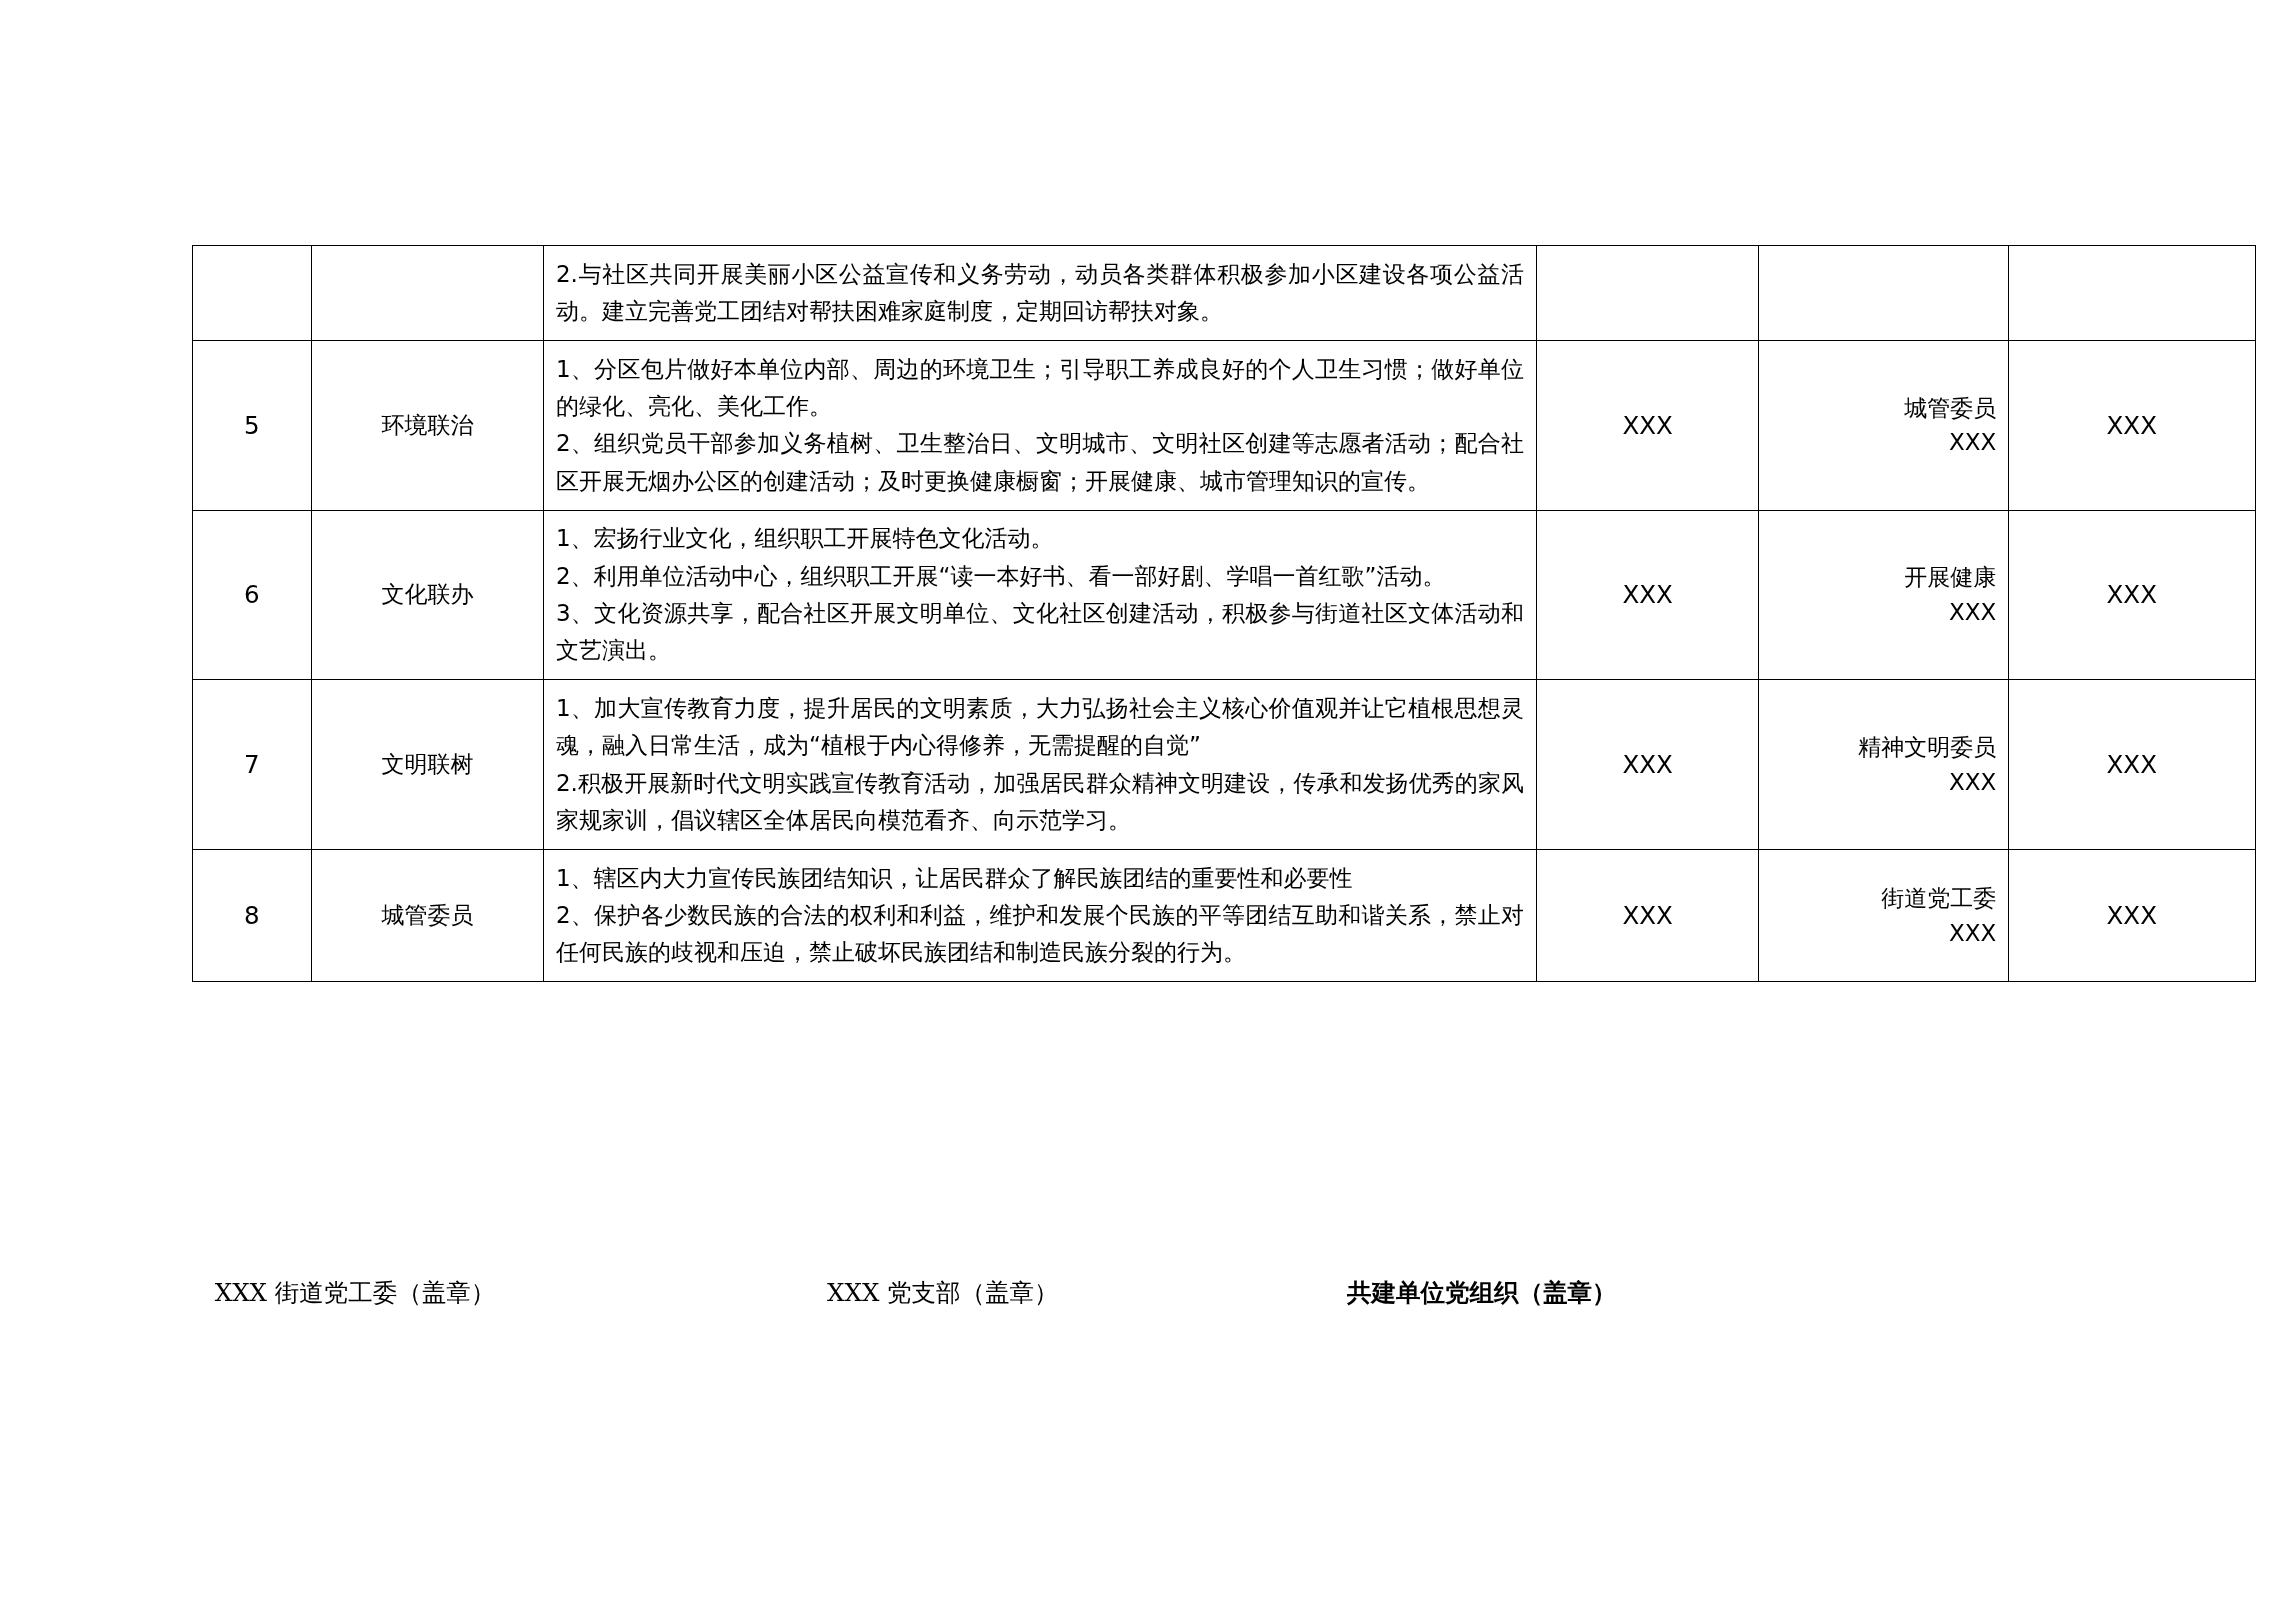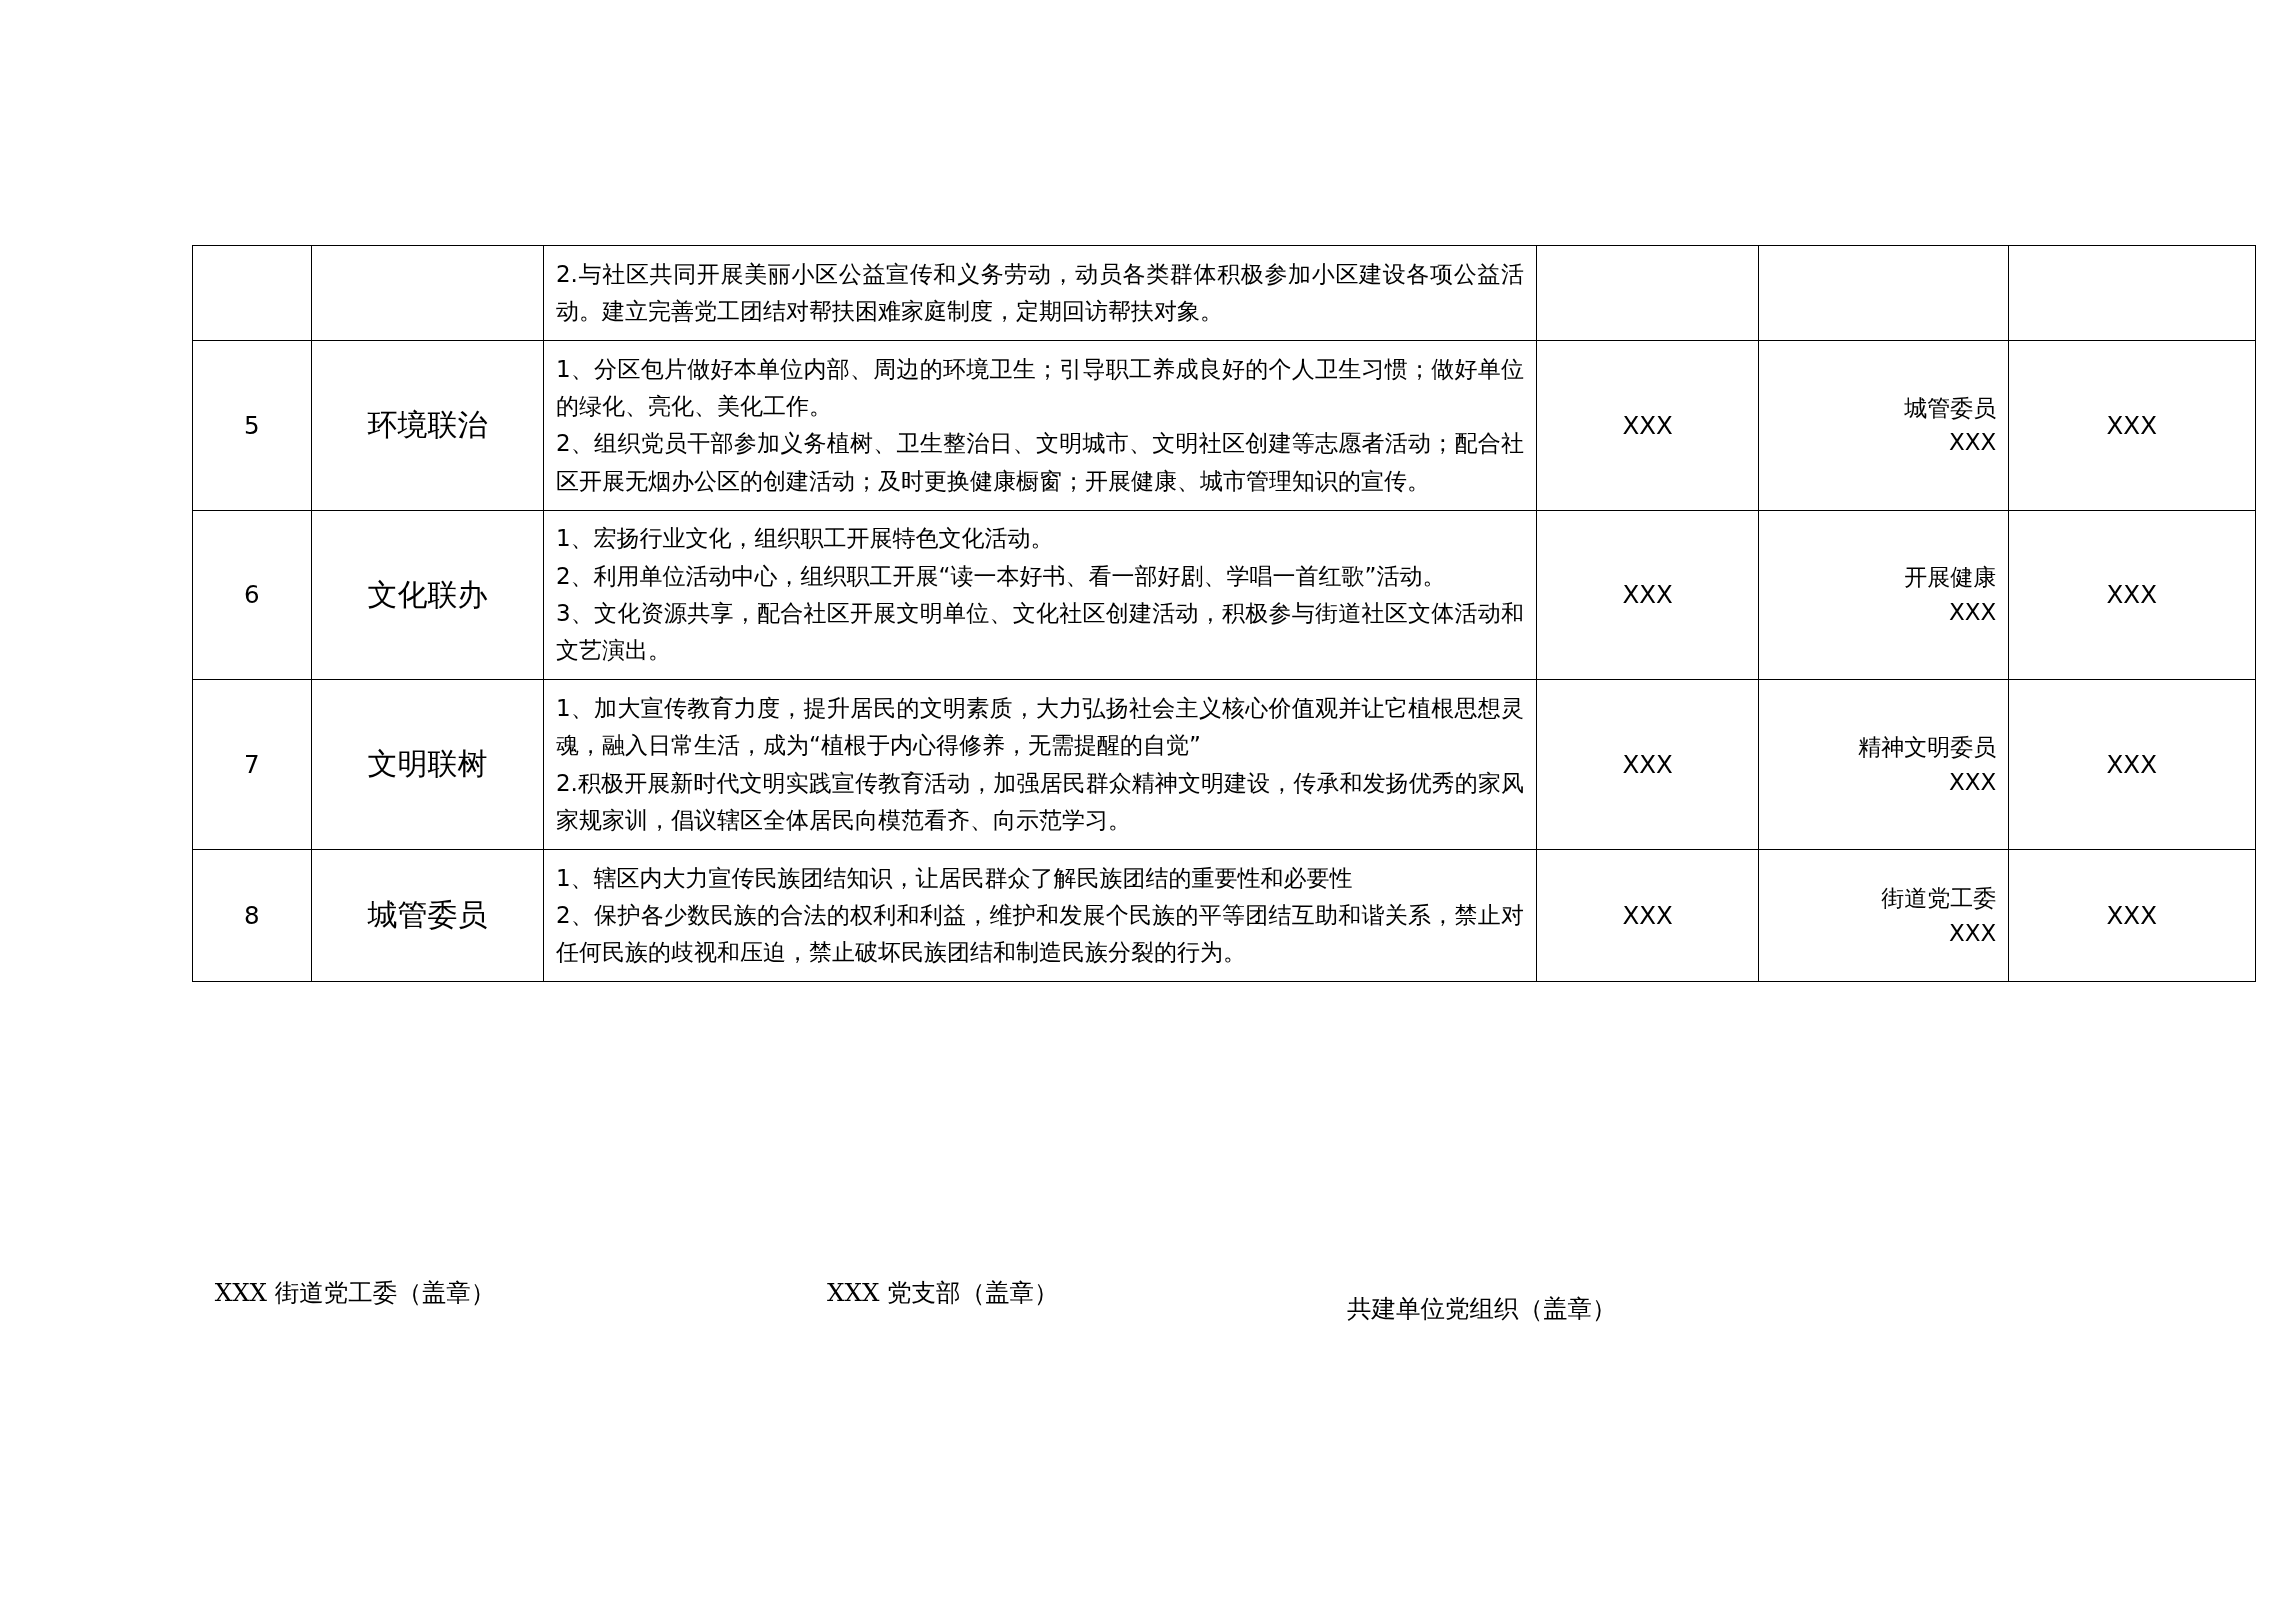--- a/index.html
+++ b/index.html
@@ -40,21 +40,21 @@
     font-family: "DejaVu Sans", sans-serif;
   }
   td.col-no {
     width: 94px;
     text-align: center;
     font-size: 24.5px;
   }
   td.col-item {
     width: 208px;
     text-align: center;
-    font-size: 30px;
+    font-size: 23px;
   }
   td.col-content {
     width: 968px;
     text-align: left;
   }
   td.col-x1 {
     width: 198px;
     text-align: center;
     font-size: 24.5px;
   }
@@ -86,21 +86,21 @@
     height: 45px;
   }
   .sig {
     position: absolute;
     font-family: "DejaVu Serif", serif;
     font-size: 24.5px;
     white-space: nowrap;
   }
   .sig-1 { left: 13.7px; top: 0; margin-left: 9px; }
   .sig-2 { left: 635px; top: 0; }
-  .sig-3 { left: 1155px; top: 16px; }
+  .sig-3 { left: 1155px; top: 0; font-weight: bold; }
 </style>
 </head>
 <body>
 
 <div class="page">
 
   <table class="doc-table">
     <tbody>
 
       <tr>

